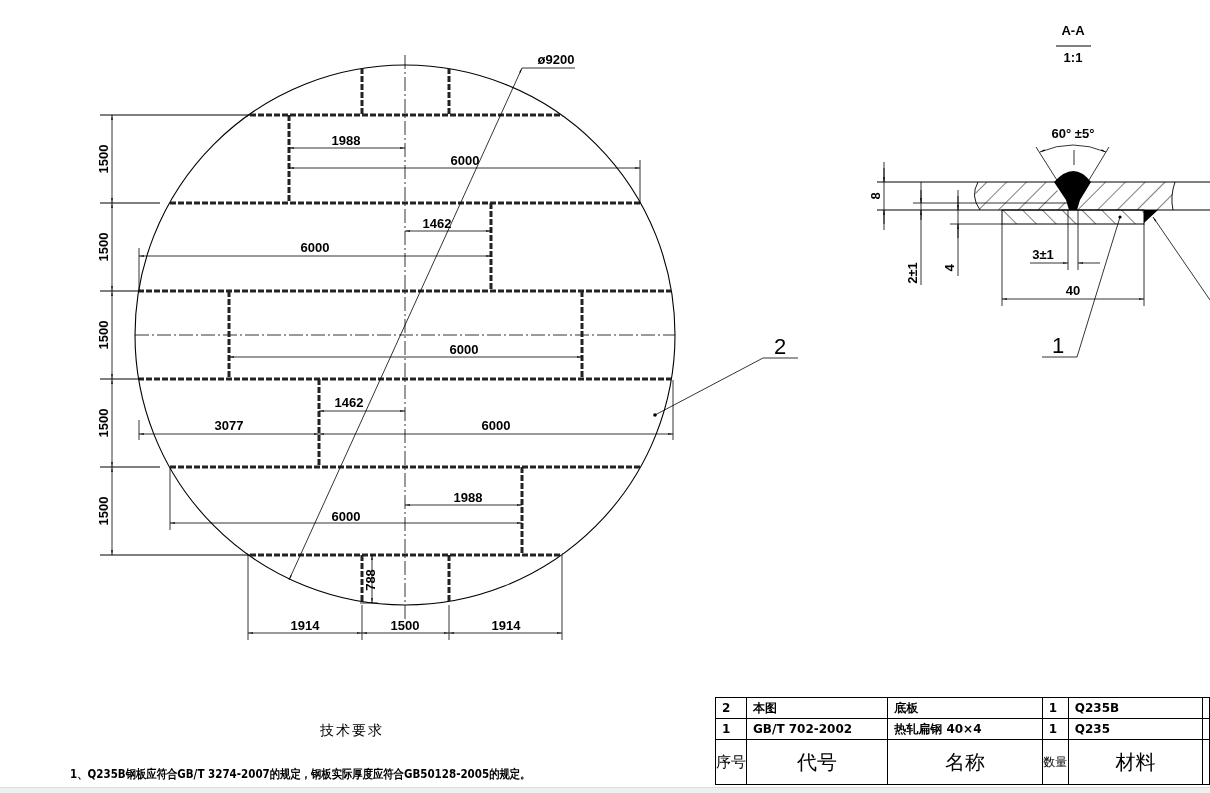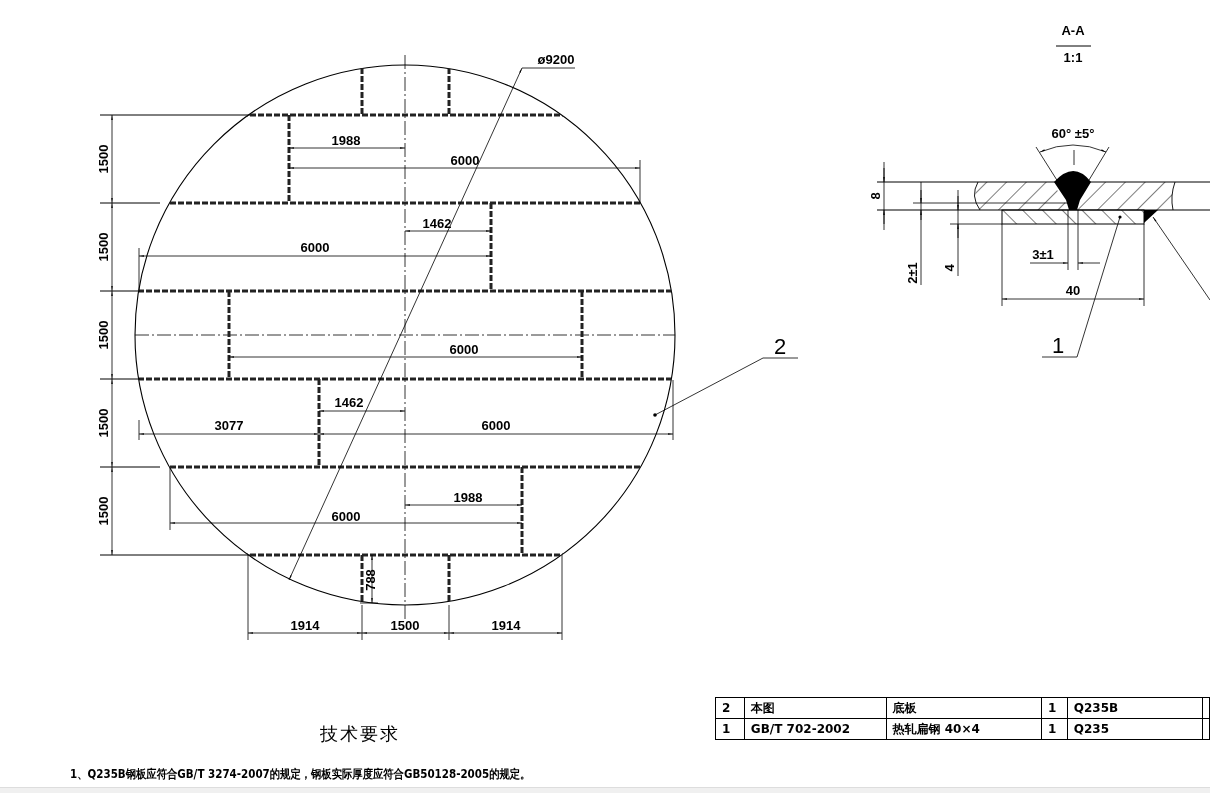--- a/index.html
+++ b/index.html
@@ -1,21 +1,21 @@
 <!DOCTYPE html>
 <html><head>
 <meta charset="utf-8">
 <style>
   html, body { margin: 0; padding: 0; background: #ffffff; }
   body { width: 1210px; height: 793px; position: relative; overflow: hidden; font-family: "DejaVu Sans", sans-serif; }
   #drawing { position: absolute; left: 0; top: 0; width: 1210px; height: 793px; }
   .dimtxt { font-family: "Liberation Sans Narrow", "Liberation Sans", sans-serif; font-weight: bold; font-size: 13px; fill: #000; }
   .bigtxt { font-family: "Liberation Sans", sans-serif; font-size: 22px; fill: #000; }
   .tech { position: absolute; font-family: "DejaVu Sans", sans-serif; color: #000; }
-  .tech-title { left: 320px; top: 722px; font-size: 18px; letter-spacing: 2px; }
+  .tech-title { left: 320px; top: 722px; font-size: 14px; letter-spacing: 2px; }
   .tech-line { left: 70px; top: 766px; font-size: 12px; font-weight: bold; white-space: nowrap; transform: scaleX(0.86); transform-origin: left center; }
   .bom { position: absolute; left: 715px; top: 697px; border-collapse: collapse; }
   .bom td { border: 1.5px solid #000; padding: 0 0 0 6px; font-size: 12px; font-weight: bold; height: 20px; white-space: nowrap; }
   .bom tr.hdr td { height: 44px; font-size: 20px; font-weight: normal; text-align: center; padding: 0; }
   .bottom-bar { position: absolute; left: 0; top: 787px; width: 1210px; height: 6px; background: #f0f0f0; border-top: 1px solid #ddd; }
 </style>
 </head>
 <body>
 
 <svg id="drawing" width="1210" height="793" viewBox="0 0 1210 793" xmlns="http://www.w3.org/2000/svg">
@@ -223,16 +223,24 @@
     <td></td>
   </tr>
   <tr>
     <td>1</td>
     <td>GB/T 702-2002</td>
     <td>热轧扁钢 40×4</td>
     <td>1</td>
     <td>Q235</td>
     <td></td>
   </tr>
+  <tr class="hdr">
+    <td style="font-size:15px">序号</td>
+    <td>代号</td>
+    <td>名称</td>
+    <td style="font-size:12px">数量</td>
+    <td>材料</td>
+    <td></td>
+  </tr>
 </tbody>
   </table>
 
 <div class="bottom-bar"></div>
 
 </body></html>

